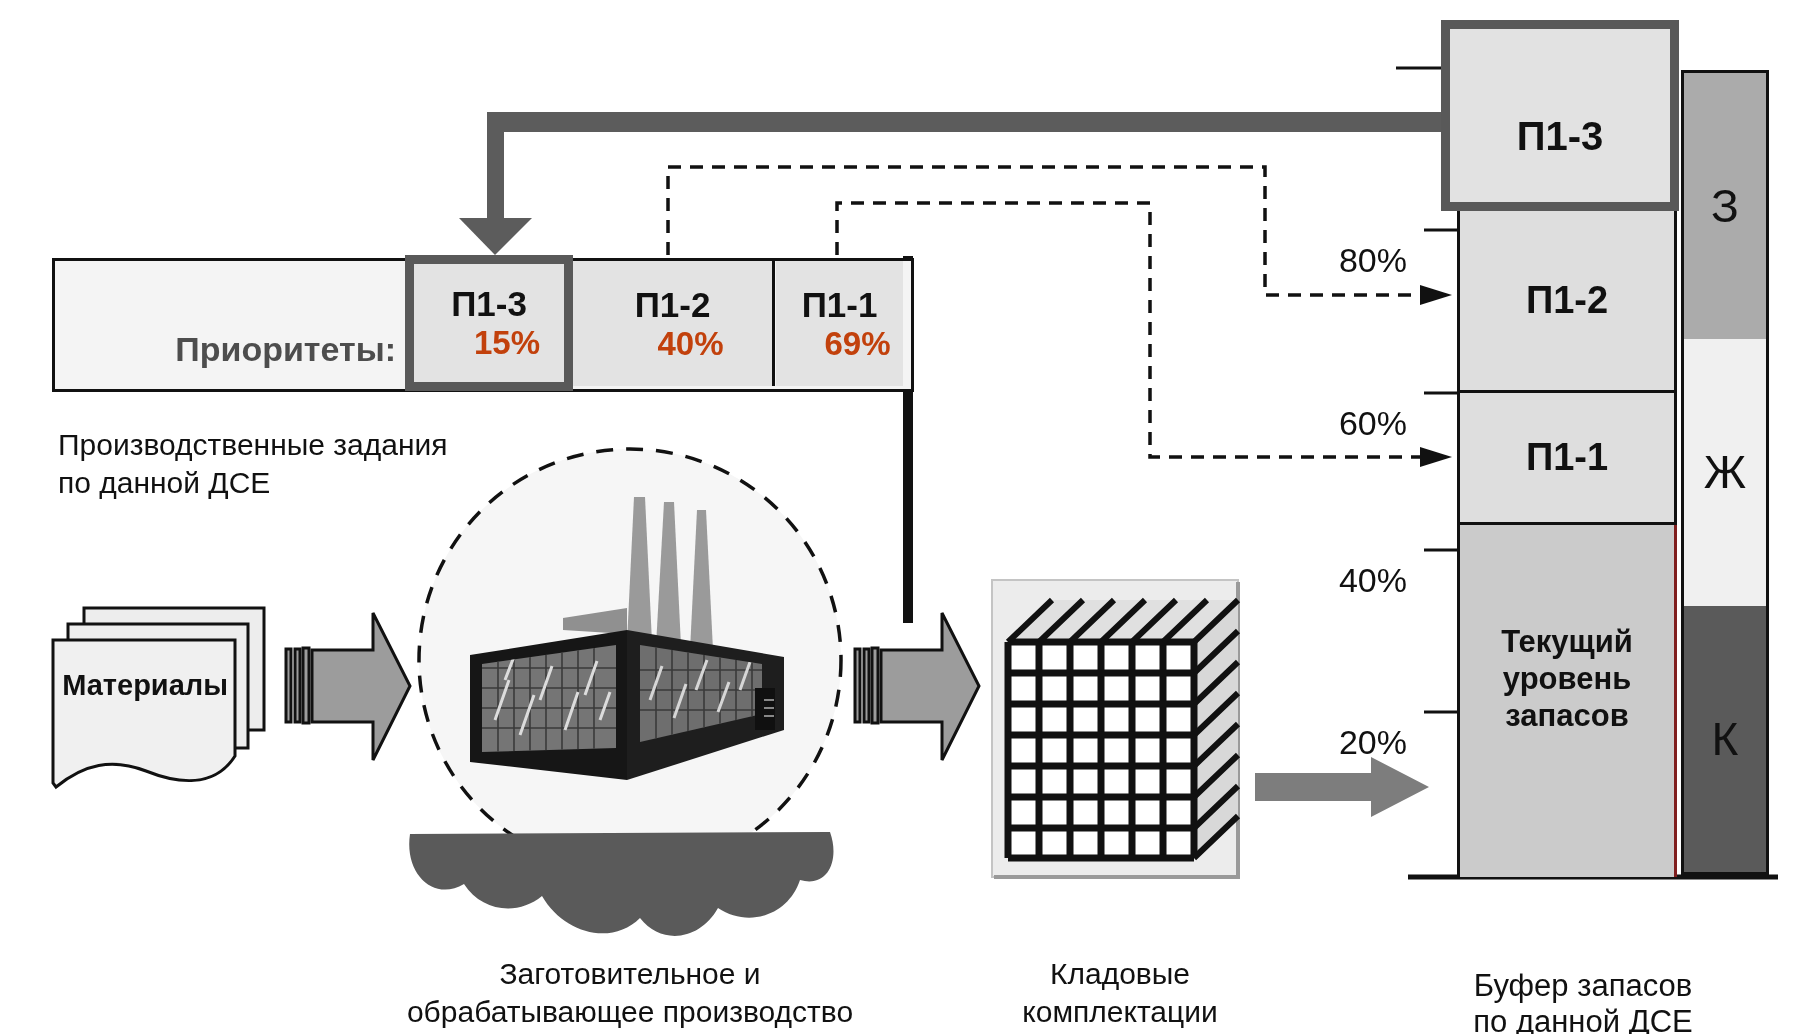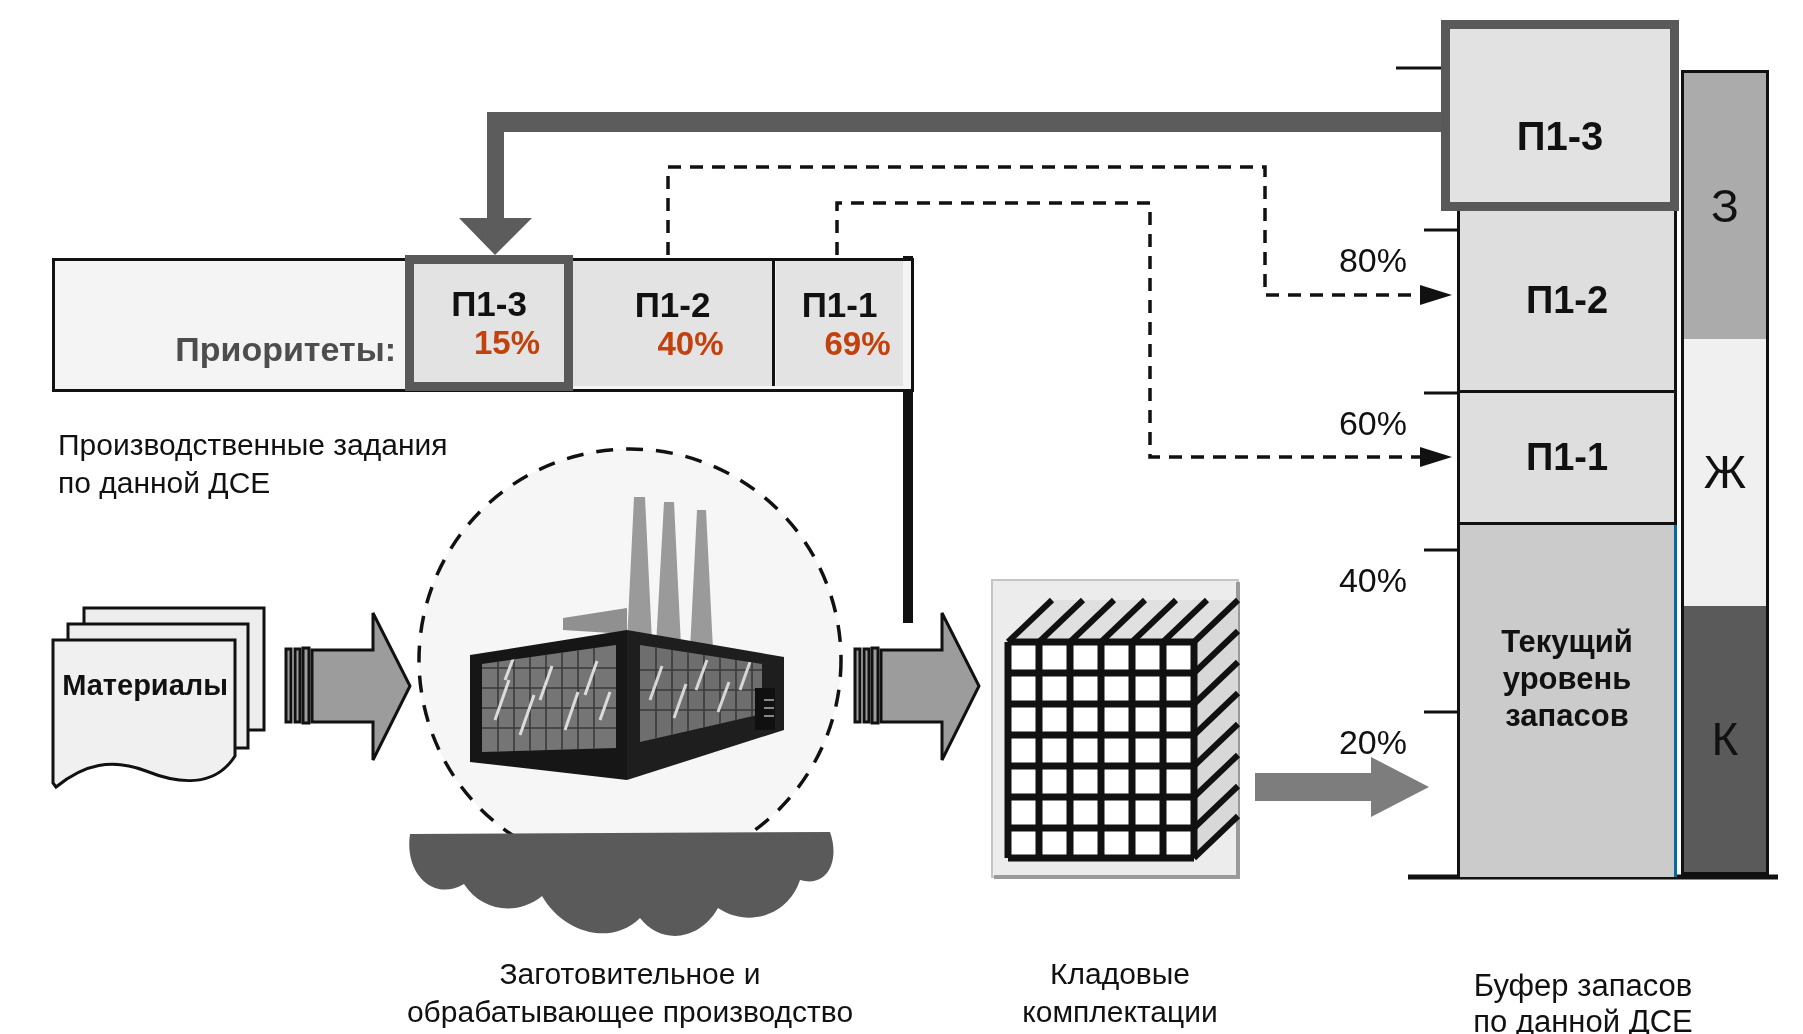--- a/index.html
+++ b/index.html
@@ -29,21 +29,21 @@
   
   .buf{box-sizing:border-box;display:flex;align-items:center;justify-content:center;
        font-weight:bold;color:#111;text-align:center;}
   .buf-p13{left:1441px;top:20px;width:238px;height:191px;border:9px solid #595959;background:#e2e2e2;
            font-size:40px;padding-top:42px;}
   .buf-p12{left:1457px;top:211px;width:220px;height:182px;background:#dedede;
            border-left:3px solid #111;border-right:3px solid #111;border-bottom:3px solid #111;font-size:38px;}
   .buf-p11{left:1457px;top:393px;width:220px;height:132px;background:#dedede;
            border-left:3px solid #111;border-right:3px solid #111;border-bottom:3px solid #111;font-size:38px;}
   .buf-cur{left:1457px;top:525px;width:220px;height:352px;background:#cbcbcb;
-           border-left:3px solid #111;border-right:3px solid #0369a1;
+           border-left:3px solid #111;border-right:3px solid #7f1d1d;
            align-items:flex-start;font-size:31px;line-height:37px;padding:98px 28px 0 28px;}
   .tick-label{left:1295px;width:112px;text-align:right;font-size:34px;color:#111;margin-top:32px;}
   
   .zone-strip{left:1681px;top:70px;width:88px;height:805px;border:3px solid #111;box-sizing:border-box;
               display:flex;flex-direction:column;}
   .zone{flex:1;display:flex;align-items:center;justify-content:center;font-size:46px;color:#111;}
   .zone-z{background:#ababab;}
   .zone-j{background:#f0f0f0;}
   .zone-k{background:#5a5a5a;}
 </style>

